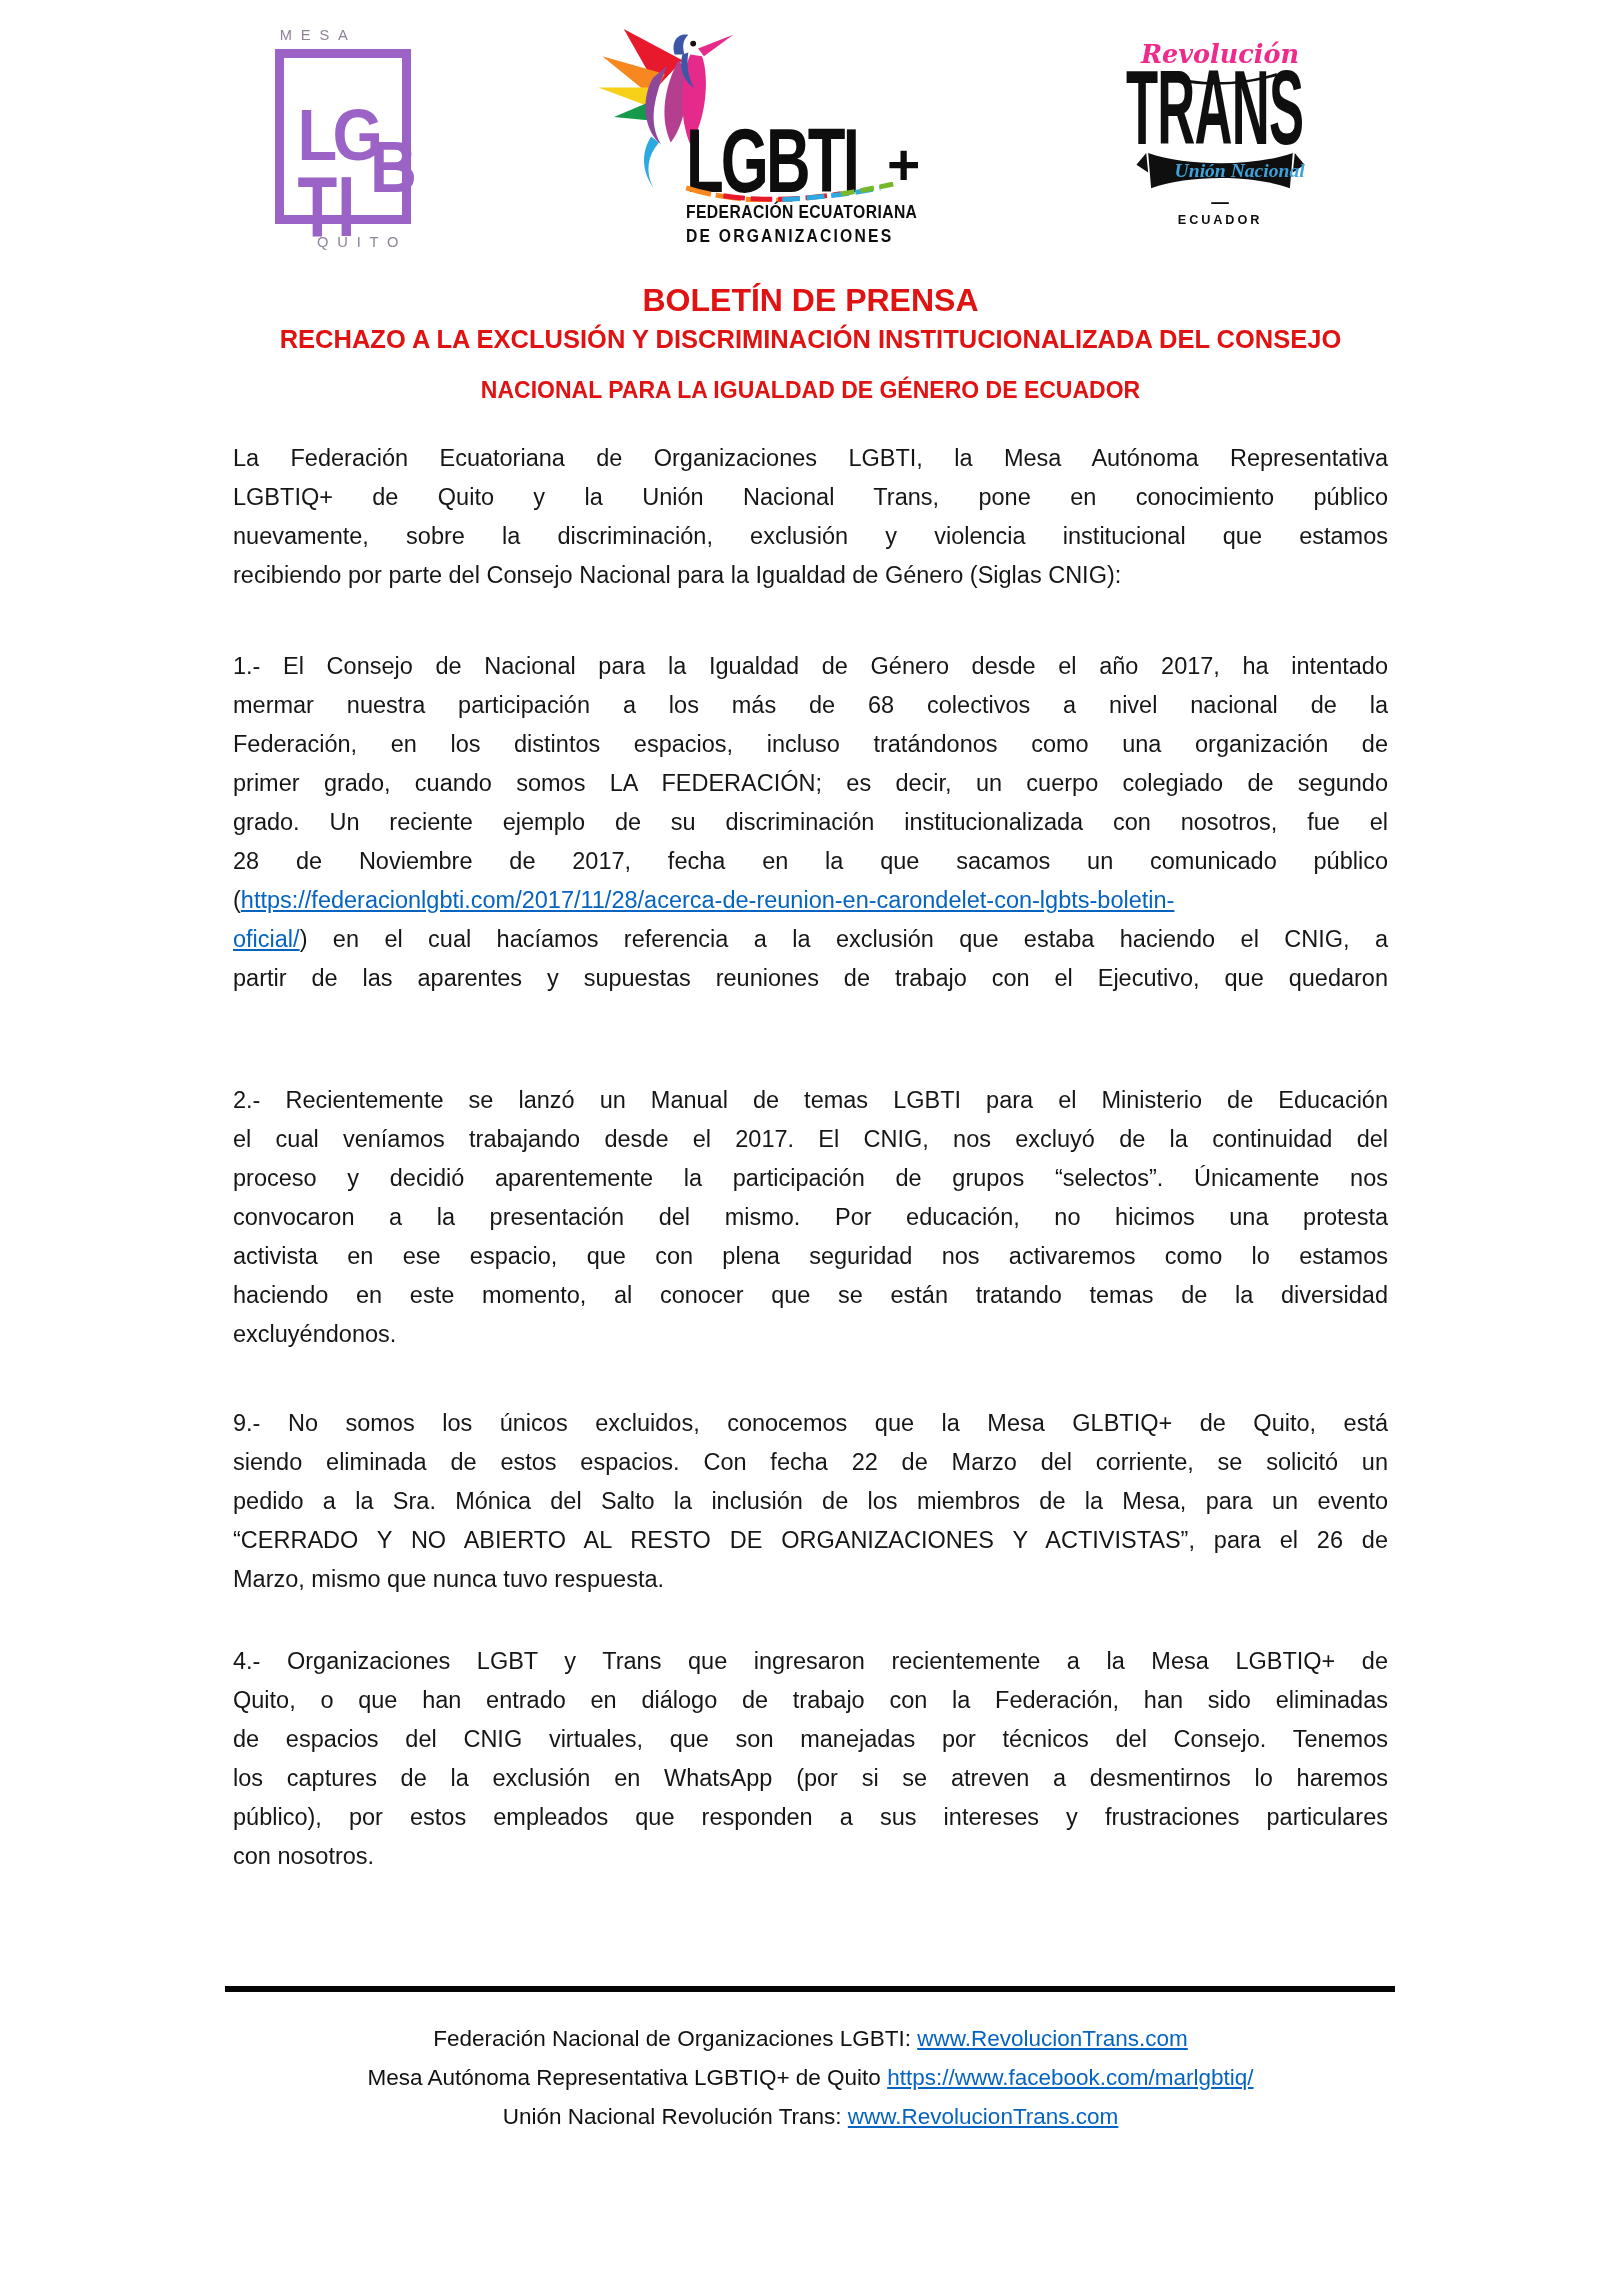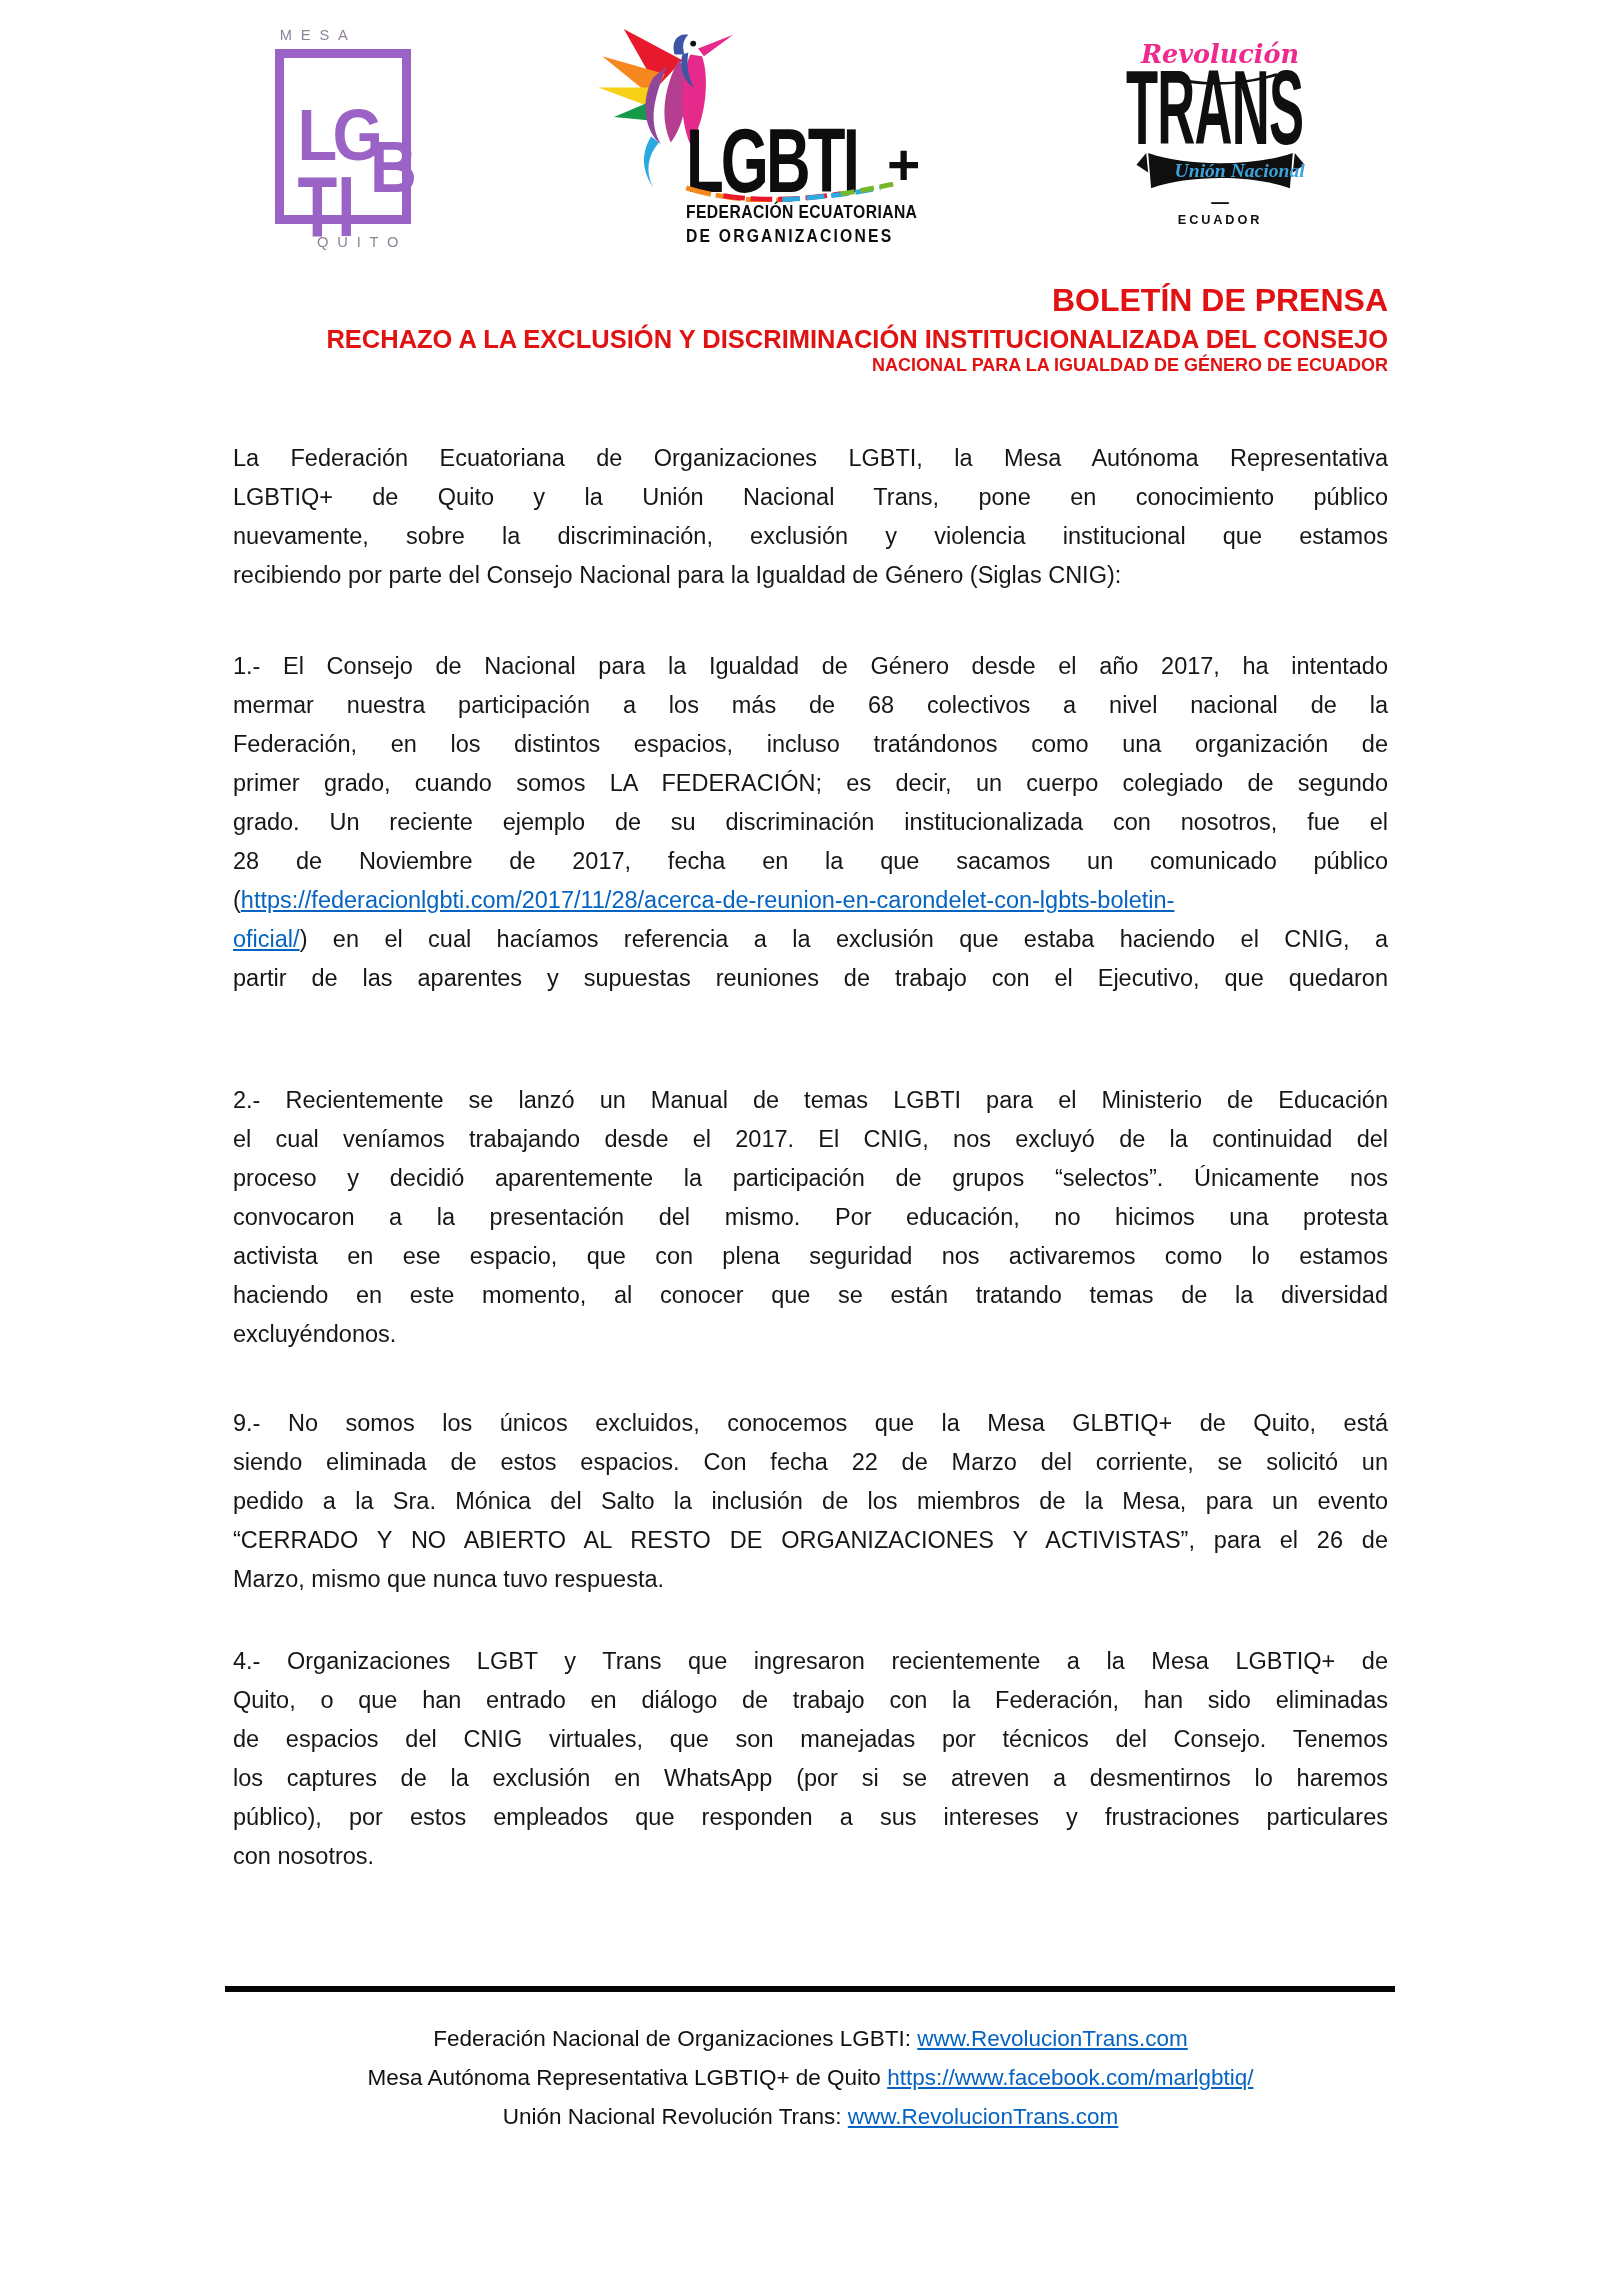--- a/index.html
+++ b/index.html
@@ -40,25 +40,25 @@
   .trans-banner{position:absolute;left:13.7px;top:116px;width:169px;height:43px;}
   .trans-banner-text{position:absolute;left:0;top:6.9px;width:100%;text-align:right;
                      font-family:"Liberation Serif",serif;font-style:italic;font-weight:bold;
                      font-size:19.6px;color:#3ea2da;}
   .trans-dash{position:absolute;left:0;top:155px;width:100%;font-weight:900;font-size:17.6px;color:#0f0f0f;}
   .trans-bottom{position:absolute;left:0;top:176px;width:100%;font-size:12.7px;font-weight:800;
                 letter-spacing:2.9px;color:#0f0f0f;}
 
   
   .content{position:absolute;left:233px;top:0;width:1155px;height:2293px;}
-  .h-line{position:absolute;left:0;width:100%;text-align:right;white-space:nowrap;
+  .h-line{position:absolute;left:0;width:100%;text-align:center;white-space:nowrap;
           font-weight:bold;color:#e01212;}
   .h-title{top:280px;font-size:32px;line-height:41px;}
   .h-sub1{top:321px;font-size:25.5px;line-height:37px;}
-  .h-sub2{top:347px;font-size:18px;line-height:37px;}
+  .h-sub2{top:372px;font-size:23px;line-height:37px;}
 
   .para{position:absolute;left:0;width:1155px;font-size:23.5px;color:#161616;}
   .line{text-align:justify;text-align-last:justify;line-height:39px;min-height:39px;}
   .line.last{text-align-last:left;}
   .link{color:#0563c1;text-decoration:underline;cursor:pointer;}
 
   .divider{position:absolute;left:-7.8px;top:1986px;width:1170px;height:5.9px;background:#050505;}
   .footer{position:absolute;left:0;top:2019px;width:1155px;font-size:22.5px;color:#111;}
   .footer .line{text-align:center;text-align-last:center;line-height:39px;}
 </style>

